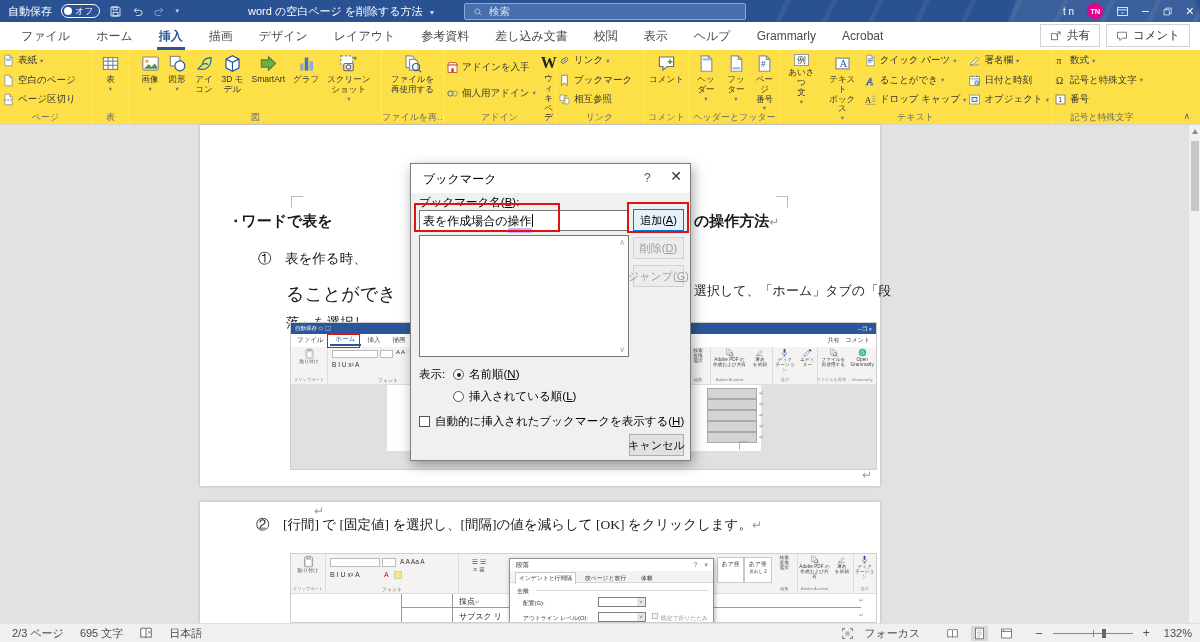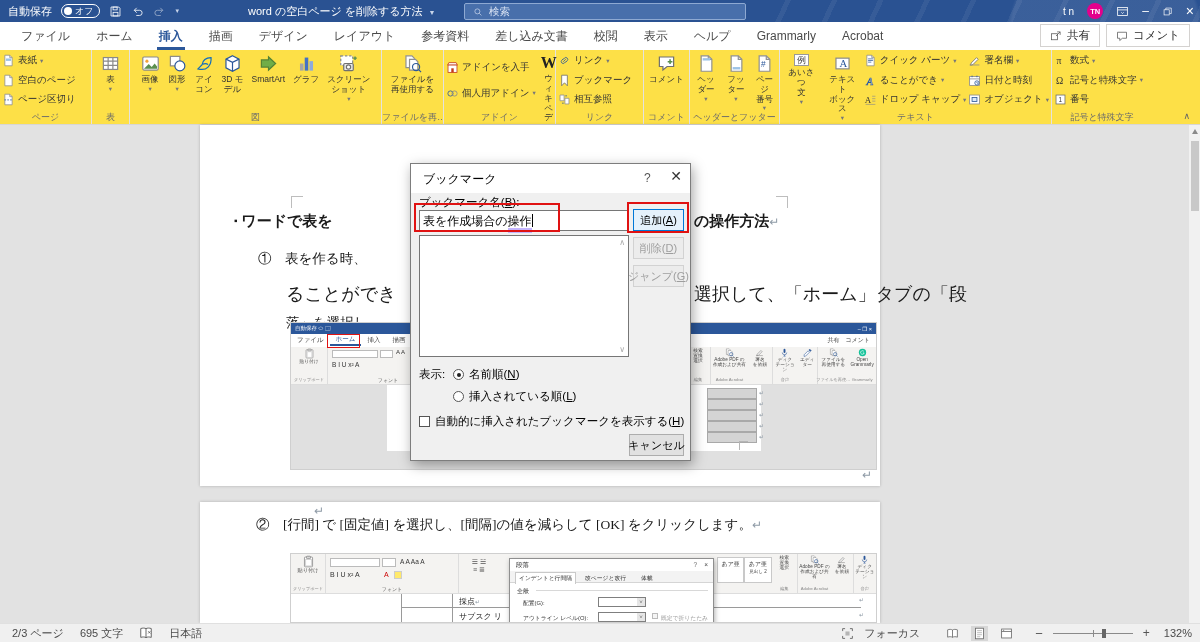--- a/index.html
+++ b/index.html
@@ -651,21 +651,21 @@
 
   <div class="page" style="left:200px;top:125px;width:680px;height:361px"></div>
   <div class="page" style="left:200px;top:502px;width:680px;height:121px"></div>
   <div class="crn" style="left:291px;top:196px;border-left:1px solid #bdbdbd;border-top:1px solid #bdbdbd"></div>
   <div class="crn" style="left:776px;top:196px;border-right:1px solid #bdbdbd;border-top:1px solid #bdbdbd"></div>
 
   <div class="abs serif" style="left:234px;top:212px;font-size:15px;font-weight:bold"><span style="font-size:10px;vertical-align:2px">▪</span> <span>ワードで表を</span></div>
   <div class="abs serif" style="left:694px;top:212px;font-size:15px;font-weight:bold"><span>の操作方法</span><span class="mark" style="font-weight:normal;font-size:12px">↵</span></div>
   <div class="abs serif" style="left:258px;top:250px;font-size:13.5px">①　表を作る時、</div>
   <div class="abs serif" style="left:286px;top:282px;font-size:18px">ることができ</div>
-  <div class="abs serif" style="left:694px;top:282px;font-size:18px">選択して、「ホーム」タブの「段</div>
+  <div class="abs serif" style="left:694px;top:282px;font-size:13px">選択して、「ホーム」タブの「段</div>
   <div class="abs serif" style="left:286px;top:314px;font-size:13.5px">落」を選択し</div>
   <div class="abs mark" style="left:862px;top:468px;font-size:12px">↵</div>
   <div class="abs mark" style="left:314px;top:504px;font-size:12px">↵</div>
   <div class="abs serif" style="left:256px;top:516px;font-size:13.5px"><span>②　[行間] で [固定値] を選択し、[間隔]の値を減らして [OK] をクリックします。</span><span class="mark" style="font-size:12px">↵</span></div>
 
   <div class="embed" style="left:290px;top:322px;width:587px;height:148px;border:1px solid #cfcfcf">
     <div class="e-tb">
       <span><span>自動保存</span> ⬭ 🗔</span>
       <span>– ❐ ×</span>
     </div>

